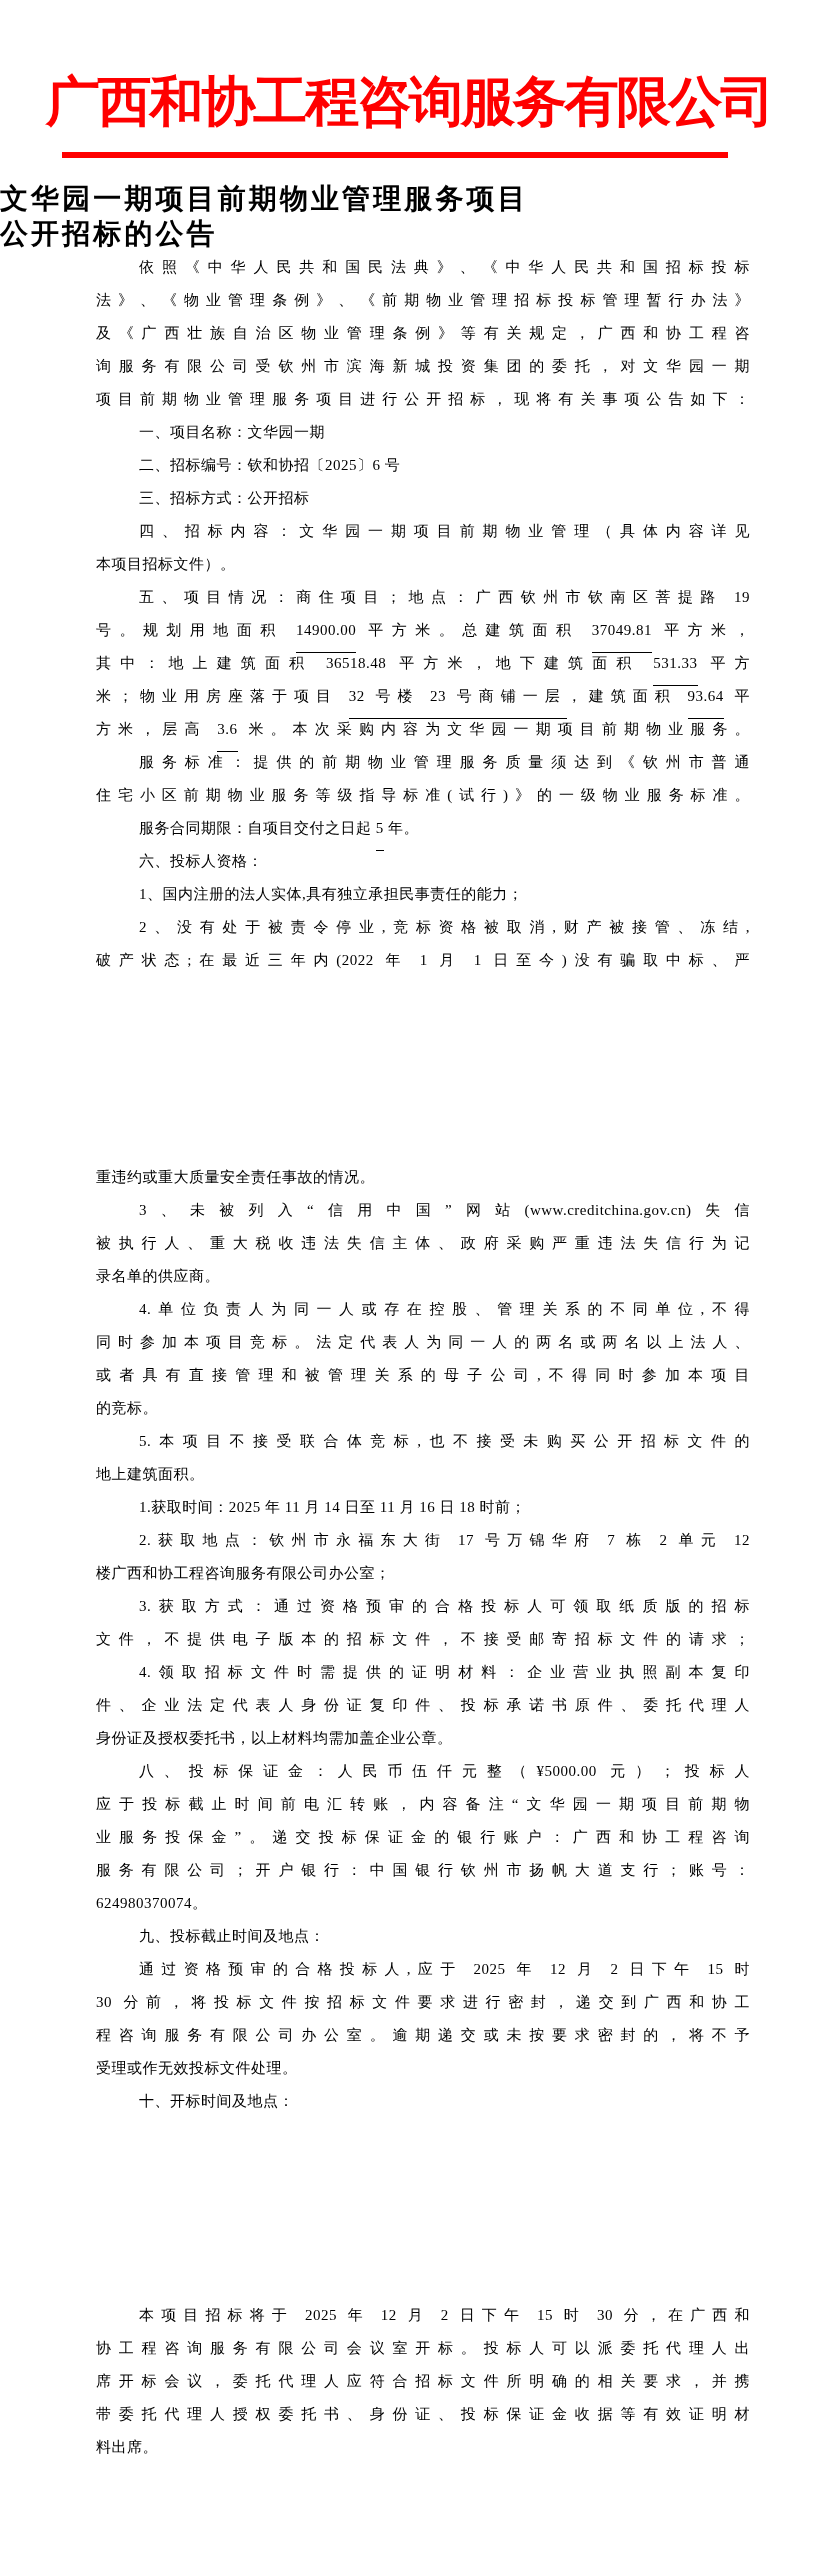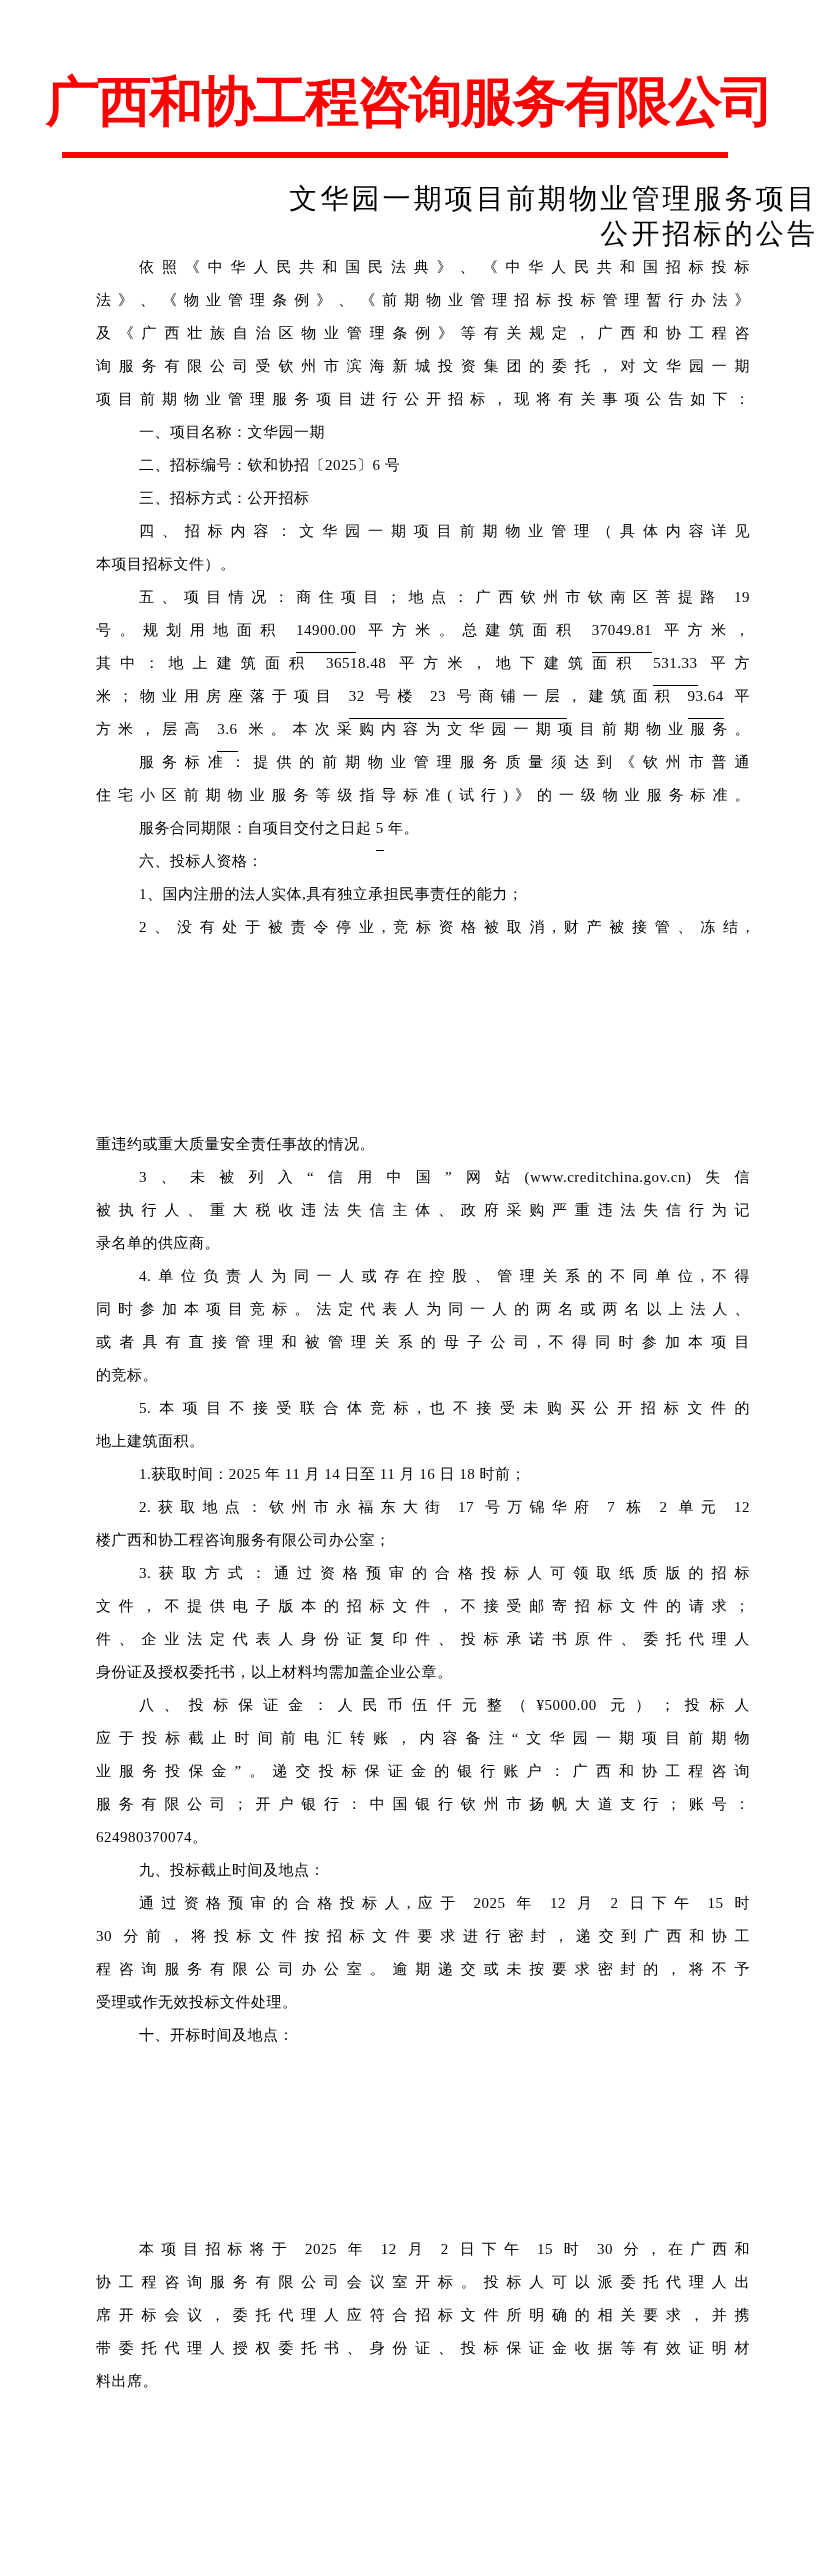--- a/index.html
+++ b/index.html
@@ -22,22 +22,22 @@
     color:#ff0000;
     white-space:nowrap;
   }
   .red-rule{
     margin:20.6px 90px 0 62px;
     height:6.7px;
     background:#ff0000;
   }
   .doc-title{
     margin-top:23px;
-    text-align:right;
-    font-weight:normal;
+    text-align:left;
+    font-weight:bold;
     font-size:28px;
     letter-spacing:3.1px;
   }
   .doc-title div{line-height:35px;}
   #body{
     margin-left:96px;
     width:654px;
     font-size:15px;
   }
   .line{
@@ -87,36 +87,38 @@
       <div class="line full"><span>号。规划用地面积 </span><span class="u">14900.00</span><span> 平方米。总建筑面积 </span><span class="u">37049.81</span><span> 平方米，</span></div>
       <div class="line full"><span>其中：地上建筑面积 36518.48 平方米，地下建筑面积 </span><span class="u">531.33</span><span> 平方</span></div>
       <div class="line full"><span>米；物业用房座落于项目 </span><span class="u">32 号楼 23 号商铺一层</span><span>，建筑面积 </span><span class="u">93.64</span><span> 平</span></div>
       <div class="line full"><span>方米，层高 </span><span class="u">3.6</span><span> 米。本次采购内容为文华园一期项目前期物业服务。</span></div>
       <div class="line ind full"><span>服务标准：提供的前期物业管理服务质量须达到《钦州市普通</span></div>
       <div class="line full"><span>住宅小区前期物业服务等级指导标准(试行)》的一级物业服务标准。</span></div>
       <div class="line ind"><span>服务合同期限：自项目交付之日起 </span><span class="u">5</span><span> 年。</span></div>
       <div class="line ind"><span>六、投标人资格：</span></div>
       <div class="line ind"><span>1、国内注册的法人实体,具有独立承担民事责任的能力；</span></div>
       <div class="line ind full"><span>2、没有处于被责令停业,竞标资格被取消,财产被接管、冻结,</span></div>
+      <div class="line full"><span>破产状态;在最近三年内(2022 年 1 月 1 日至今)没有骗取中标、严</span></div>
       <div class="page-gap-1"></div>
       <div class="line"><span>重违约或重大质量安全责任事故的情况。</span></div>
       <div class="line ind full"><span>3、未被列入“信用中国”网站(www.creditchina.gov.cn)失信</span></div>
       <div class="line full"><span>被执行人、重大税收违法失信主体、政府采购严重违法失信行为记</span></div>
       <div class="line"><span>录名单的供应商。</span></div>
       <div class="line ind full"><span>4.单位负责人为同一人或存在控股、管理关系的不同单位,不得</span></div>
       <div class="line full"><span>同时参加本项目竞标。法定代表人为同一人的两名或两名以上法人、</span></div>
       <div class="line full"><span>或者具有直接管理和被管理关系的母子公司,不得同时参加本项目</span></div>
       <div class="line"><span>的竞标。</span></div>
       <div class="line ind full"><span>5.本项目不接受联合体竞标,也不接受未购买公开招标文件的</span></div>
       <div class="line"><span>地上建筑面积。</span></div>
       <div class="line ind"><span>1.获取时间：2025 年 11 月 14 日至 11 月 16 日 18 时前；</span></div>
       <div class="line ind full"><span>2.获取地点：钦州市永福东大街 17 号万锦华府 7 栋 2 单元 12</span></div>
       <div class="line"><span>楼广西和协工程咨询服务有限公司办公室；</span></div>
       <div class="line ind full"><span>3.获取方式：通过资格预审的合格投标人可领取纸质版的招标</span></div>
       <div class="line full"><span>文件，不提供电子版本的招标文件，不接受邮寄招标文件的请求；</span></div>
+      <div class="line ind full"><span>4.领取招标文件时需提供的证明材料：企业营业执照副本复印</span></div>
       <div class="line full"><span>件、企业法定代表人身份证复印件、投标承诺书原件、委托代理人</span></div>
       <div class="line"><span>身份证及授权委托书，以上材料均需加盖企业公章。</span></div>
       <div class="line ind full"><span>八、投标保证金：人民币伍仟元整（¥5000.00 元）；投标人</span></div>
       <div class="line full"><span>应于投标截止时间前电汇转账，内容备注“文华园一期项目前期物</span></div>
       <div class="line full"><span>业服务投保金”。递交投标保证金的银行账户：广西和协工程咨询</span></div>
       <div class="line full"><span>服务有限公司；开户银行：中国银行钦州市扬帆大道支行；账号：</span></div>
       <div class="line"><span>624980370074。</span></div>
       <div class="line ind"><span>九、投标截止时间及地点：</span></div>
       <div class="line ind full"><span>通过资格预审的合格投标人,应于 2025 年 12 月 2 日下午 15 时</span></div>
       <div class="line full"><span>30 分前，将投标文件按招标文件要求进行密封，递交到广西和协工</span></div>

